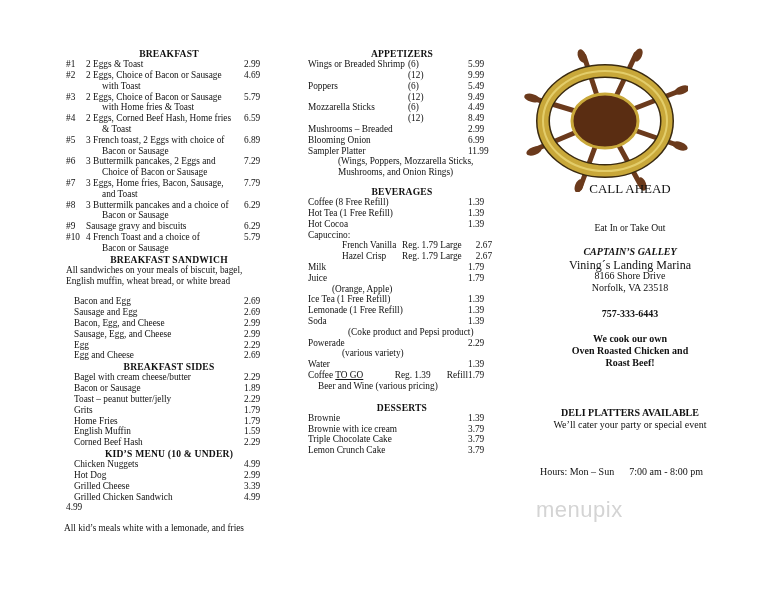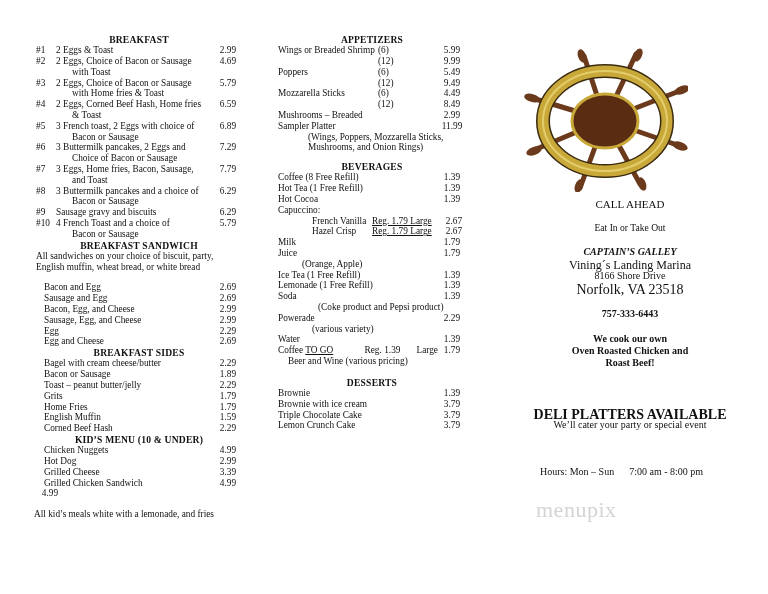--- a/index.html
+++ b/index.html
@@ -1,39 +1,39 @@
 <!DOCTYPE html>
 <html><head>
 <meta charset="utf-8">
 <style>
   html, body { margin:0; padding:0; background:#ffffff; }
   body { width:768px; height:594px; position:relative; overflow:hidden;
          font-family:"Liberation Serif", "DejaVu Serif", serif; color:#111; font-size:9.3px; }
-  .col { position:absolute; top:34px; }
+  .col { position:absolute; top:48px;margin-left:30px; }
   .col1 { left:36px; width:206px; }
   .col2 { left:278px; width:188px; }
   .hdr { text-align:center; font-weight:bold; font-size:9.6px; line-height:11.2px; letter-spacing:0.2px; }
   .row { display:flex; line-height:10.8px; }
   .row .num { width:20px; flex:none; }
   .row .name { flex:1; }
-  .row .price { width:28px; text-align:center; flex:none; }
+  .row .price { width:28px; text-align:left; flex:none; }
   .cont { padding-left:36px; line-height:10.8px; }
   .center { line-height:10.8px; }
   .plain .name { padding-left:8px; }
   .appt .name { flex:none; width:100px; }
   .appt .size { flex:1; }
   .bev .name { flex:1; }
   .sub { padding-left:34px; line-height:10.8px; display:flex; }
   .sub .a { width:60px; }
-  .sub .b { flex:1;text-decoration:underline; }
+  .sub .b { flex:1; }
   .sub .c { width:24px; text-align:center; }
   u { text-decoration:underline; }
   .wheel { position:absolute; left:522px; top:48px; width:166px; height:144px; }
   .r { position:absolute; left:510px; width:240px; text-align:center; }
-  .watermark { position:absolute; left:536px; top:497px; font-family:Liberation Serif, serif;
+  .watermark { position:absolute; left:536px; top:497px; font-family:Liberation Sans, sans-serif;
                font-size:22px; color:#d4d4d4; letter-spacing:0.5px; }
 </style>
 </head>
 <body>
 
 <div class="col col1">
   <div class="hdr">BREAKFAST</div>
   <div id="bf-list">
       <div class="row">
         <span class="num">#1</span>
@@ -88,21 +88,21 @@
         <span class="price">6.29</span>
       </div>
       <div class="row">
         <span class="num">#10</span>
         <span class="name">4 French Toast and a choice of</span>
         <span class="price">5.79</span>
       </div>
       <div class="cont">Bacon or Sausage</div>
     </div>
   <div class="hdr">BREAKFAST SANDWICH</div>
-  <div class="center">All sandwiches on your choice of biscuit, party,</div>
+  <div class="center">All sandwiches on your meals of biscuit, bagel,</div>
   <div class="center">English muffin, wheat bread, or white bread</div>
   <div style="height:10px"></div>
   <div id="bs-list">
       <div class="row plain">
         <span class="name">Bacon and Egg</span>
         <span class="price">2.69</span>
       </div>
       <div class="row plain">
         <span class="name">Sausage and Egg</span>
         <span class="price">2.69</span>
@@ -211,20 +211,25 @@
       </div>
       <div class="row appt">
         <span class="name"></span>
         <span class="size">(12)</span>
         <span class="price">8.49</span>
       </div>
       <div class="row appt">
         <span class="name">Mushrooms – Breaded</span>
         <span class="size"></span>
         <span class="price">2.99</span>
+      </div>
+      <div class="row appt">
+        <span class="name">Blooming Onion</span>
+        <span class="size"></span>
+        <span class="price">6.99</span>
       </div>
       <div class="row appt">
         <span class="name">Sampler Platter</span>
         <span class="size"></span>
         <span class="price">11.99</span>
       </div>
     </div>
   <div class="center" style="padding-left:30px">(Wings, Poppers, Mozzarella Sticks,</div>
   <div class="center" style="padding-left:30px">Mushrooms, and Onion Rings)</div>
   <div style="height:8px"></div>
@@ -286,21 +291,21 @@
       <span class="price">2.29</span>
     </div>
   <div style="padding-left:34px;line-height:10.8px">(various variety)</div>
   <div class="row bev">
       <span class="name">Water</span>
       <span class="price">1.39</span>
     </div>
   <div class="row">
     <span style="width:90px"><span>Coffee</span> <u>TO GO</u></span>
     <span style="width:54px">Reg.  1.39</span>
-    <span style="flex:1">Large</span>
+    <span style="flex:1">Refill</span>
     <span class="price">1.79</span>
   </div>
   <div class="center" style="padding-left:10px">Beer and Wine (various pricing)</div>
   <div style="height:10px"></div>
 
   <div class="hdr">DESSERTS</div>
   <div id="des-list">
       <div class="row bev">
         <span class="name">Brownie</span>
         <span class="price">1.39</span>
@@ -340,26 +345,26 @@
     <ellipse cx="158" cy="98" rx="8" ry="4" transform="rotate(20 158 98)"></ellipse>
     <ellipse cx="57" cy="138" rx="4" ry="7" transform="rotate(20 57 138)"></ellipse>
     <ellipse cx="120" cy="136" rx="4" ry="7" transform="rotate(-20 120 136)"></ellipse>
   </g>
   <ellipse cx="83" cy="73" rx="62" ry="50" fill="none" stroke="#3a2a10" stroke-width="14"></ellipse>
   <ellipse cx="83" cy="73" rx="62" ry="50" fill="none" stroke="#c9a83a" stroke-width="11"></ellipse>
   <ellipse cx="83" cy="73" rx="62" ry="50" fill="none" stroke="#e3cd6a" stroke-width="2"></ellipse>
   <ellipse cx="83" cy="73" rx="33" ry="27" fill="#5a2d12" stroke="#c9a83a" stroke-width="3"></ellipse>
 </svg>
 
-<div class="r" style="top:198px;font-size:11px">CALL AHEAD</div>
+<div class="r" style="top:181px;font-size:13px">CALL AHEAD</div>
 <div class="r" style="top:222px;font-size:9.6px">Eat In or Take Out</div>
 <div class="r" style="top:246px;font-size:10px;font-weight:bold;font-style:italic">CAPTAIN’S GALLEY</div>
 <div class="r" style="top:258px;font-size:12px">Vining´s Landing Marina</div>
 <div class="r" style="top:270px;font-size:10px">8166 Shore Drive</div>
-<div class="r" style="top:282px;font-size:14px">Norfolk, VA  23518</div>
+<div class="r" style="top:282px;font-size:10px">Norfolk, VA  23518</div>
 <div class="r" style="top:308px;font-size:10px;font-weight:bold">757-333-6443</div>
 <div class="r" style="top:333px;font-size:10px;font-weight:bold">We cook our own</div>
 <div class="r" style="top:345px;font-size:10px;font-weight:bold">Oven Roasted Chicken and</div>
 <div class="r" style="top:357px;font-size:10px;font-weight:bold">Roast Beef!</div>
-<div class="r" style="top:407px;font-size:14px;font-weight:bold">DELI PLATTERS AVAILABLE</div>
+<div class="r" style="top:407px;font-size:10px;font-weight:bold">DELI PLATTERS AVAILABLE</div>
 <div class="r" style="top:419px;font-size:10px">We’ll cater your party or special event</div>
 <div style="position:absolute;left:540px;top:466px;font-size:10px;white-space:pre"><span>Hours: Mon – Sun</span>      <span>7:00 am - 8:00 pm</span></div>
 <div class="watermark">menupix</div>
 
 </body></html>

